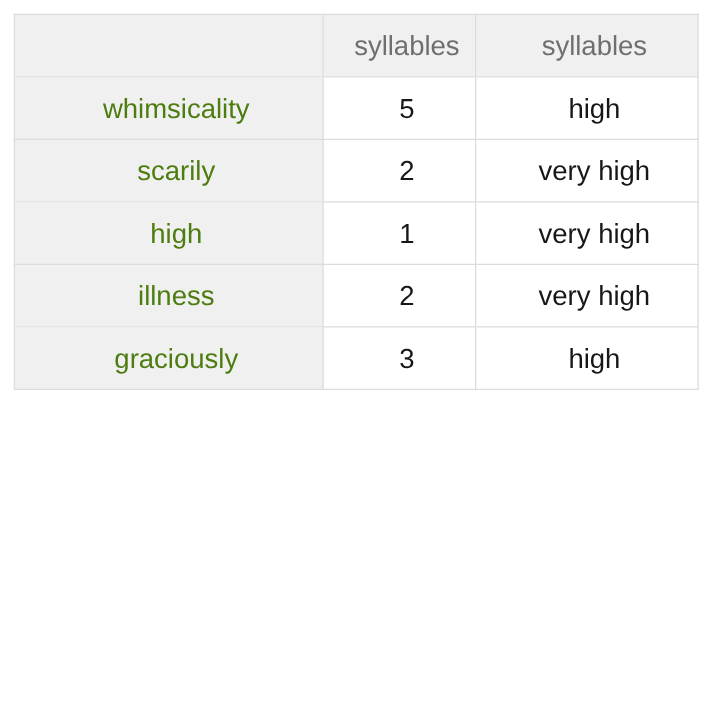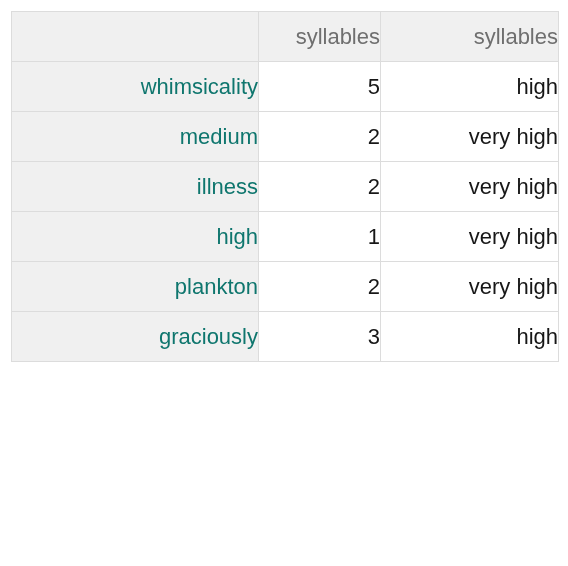--- a/index.html
+++ b/index.html
@@ -29,42 +29,42 @@
   }
   table.data-table col.c-word  { width: 247px; }
   table.data-table col.c-syll  { width: 122px; }
   table.data-table col.c-conf  { width: 178px; }
 
   table.data-table th,
   table.data-table td {
     border: 1px solid #dcdcdc;
     padding: 0 0 0 12px;
     height: 49px;
-    text-align: right;
+    text-align: center;
     vertical-align: middle;
     font-weight: normal;
     font-size: 22px;
     white-space: nowrap;
     overflow: hidden;
   }
 
   
   table.data-table thead th {
     background: #f0f0f0;
     color: #6f6f6f;
     font-size: 22px;
   }
   table.data-table thead th.corner {
     background: #f0f0f0;
   }
 
   
   table.data-table tbody th.row-head {
     background: #f0f0f0;
-    color: #0f766e;
+    color: #4d7c0f;
     font-size: 22px;
   }
   
   table.data-table tbody td {
     background: #ffffff;
     color: #171717;
   }
 </style>
 </head>
 <body>
@@ -83,36 +83,31 @@
         <th>syllables</th>
       </tr>
     </thead>
     <tbody>
       <tr>
         <th class="row-head">whimsicality</th>
         <td>5</td>
         <td>high</td>
       </tr>
       <tr>
-        <th class="row-head">medium</th>
-        <td>2</td>
-        <td>very high</td>
-      </tr>
-      <tr>
-        <th class="row-head">illness</th>
+        <th class="row-head">scarily</th>
         <td>2</td>
         <td>very high</td>
       </tr>
       <tr>
         <th class="row-head">high</th>
         <td>1</td>
         <td>very high</td>
       </tr>
       <tr>
-        <th class="row-head">plankton</th>
+        <th class="row-head">illness</th>
         <td>2</td>
         <td>very high</td>
       </tr>
       <tr>
         <th class="row-head">graciously</th>
         <td>3</td>
         <td>high</td>
       </tr>
     </tbody>
   </table>

